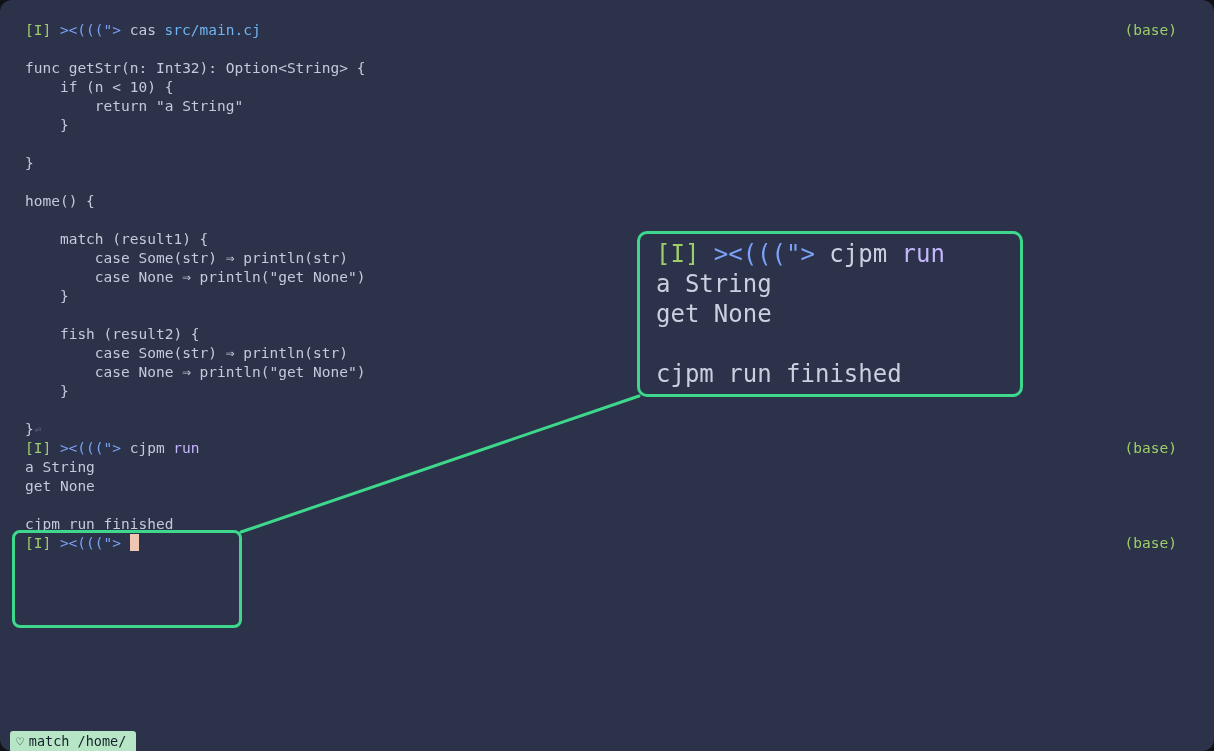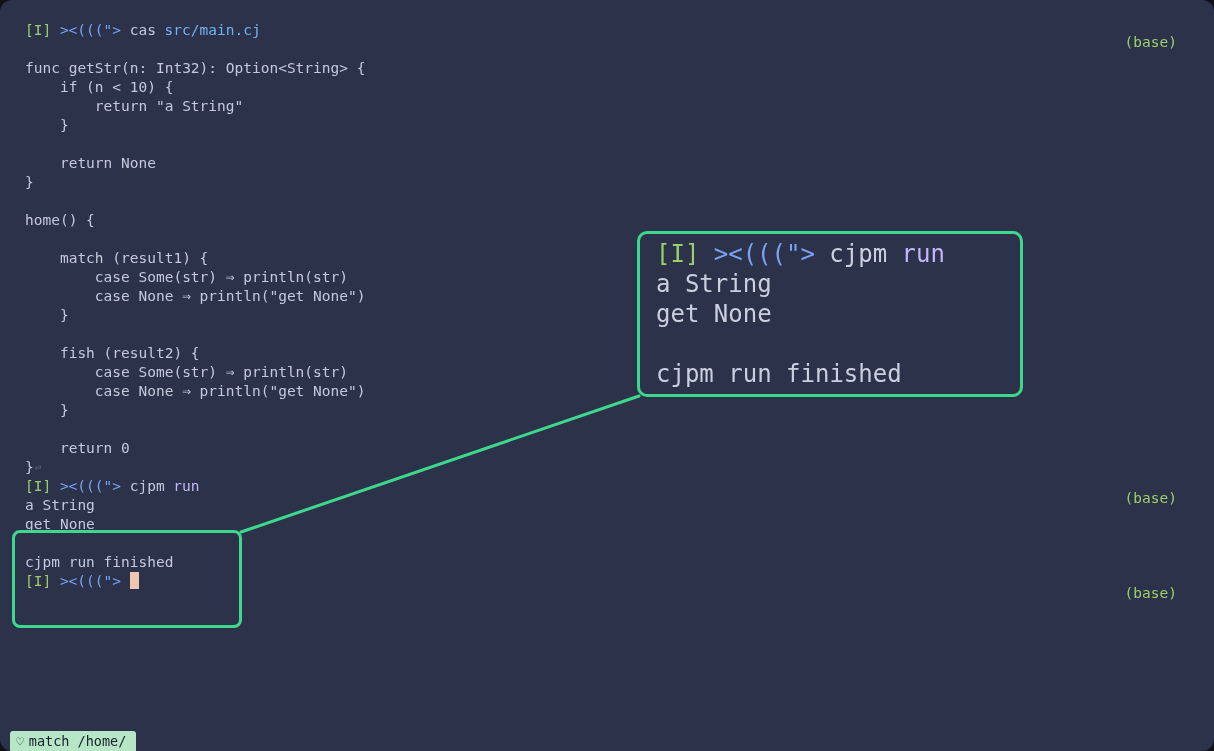--- a/index.html
+++ b/index.html
@@ -23,21 +23,21 @@
   }
 
   .line { white-space: pre; height: 19px; position: relative; }
 
   .green { color: #9ece6a; }
   .blue  { color: #7aa2f7; }
   .cyan  { color: #c4b5fd; }
   .link  { color: #6fb3f2; cursor: pointer; margin-top: 45px; }
   .mr    { margin-right: 8.7px; }
 
-  .env { position: absolute; right: 0; top: 12px; color: #9ece6a; }
+  .env { position: absolute; right: 0; top: 0; color: #9ece6a; }
 
   .nl { color: #7a8099; font-size: 10px; vertical-align: top; margin-left: 1px; }
 
   .cursor {
     display: inline-block;
     width: 9px; height: 17px;
     background: #eec6b2;
     vertical-align: text-bottom;
     margin-left: 8.7px;
   }
@@ -88,36 +88,34 @@
     <div class="term-content">
 
       <div class="line"><span class="green mr">[I]</span><span class="blue mr">&gt;&lt;((("&gt;</span><span class="mr">cas</span><span class="link">src/main.cj</span><span class="env">(base)</span></div>
 
       <div class="line"></div>
       <div class="line">func getStr(n: Int32): Option&lt;String&gt; {</div>
       <div class="line">    if (n &lt; 10) {</div>
       <div class="line">        return "a String"</div>
       <div class="line">    }</div>
       <div class="line"></div>
-      <div class="line">    return None</div>
       <div class="line">}</div>
       <div class="line"></div>
       <div class="line">home() {</div>
       <div class="line"></div>
       <div class="line">    match (result1) {</div>
       <div class="line">        case Some(str) ⇒ println(str)</div>
       <div class="line">        case None ⇒ println("get None")</div>
       <div class="line">    }</div>
       <div class="line"></div>
       <div class="line">    fish (result2) {</div>
       <div class="line">        case Some(str) ⇒ println(str)</div>
       <div class="line">        case None ⇒ println("get None")</div>
       <div class="line">    }</div>
       <div class="line"></div>
-      <div class="line">    return 0</div>
 
       <div class="line"><span>}</span><span class="nl">⏎</span></div>
 
       <div class="line"><span class="green mr">[I]</span><span class="blue mr">&gt;&lt;((("&gt;</span><span class="mr">cjpm</span><span class="cyan">run</span><span class="env">(base)</span></div>
 
       <div class="line">a String</div>
       <div class="line">get None</div>
       <div class="line"></div>
       <div class="line">cjpm run finished</div>
 

